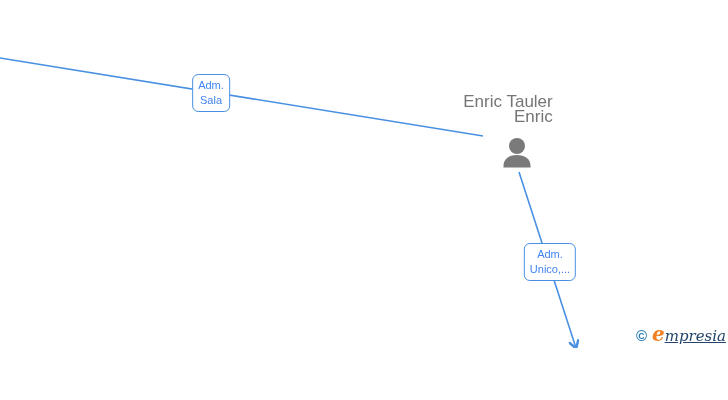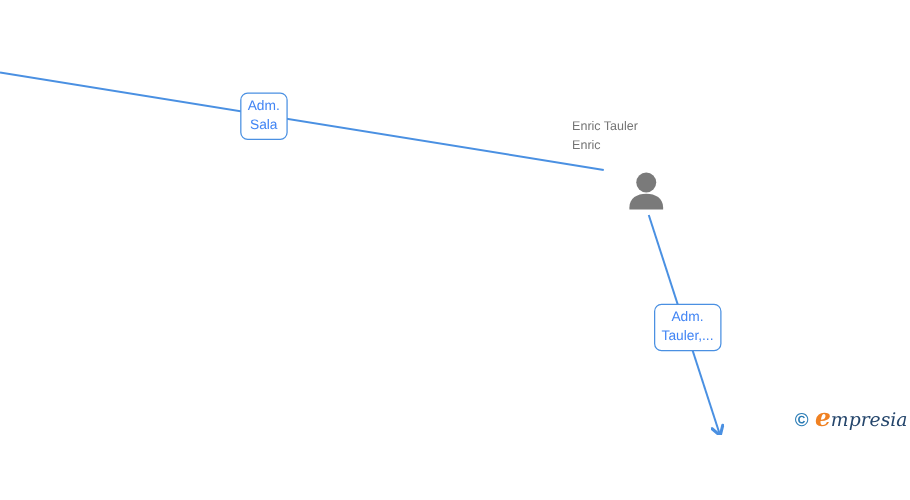--- a/index.html
+++ b/index.html
@@ -40,27 +40,27 @@
     font-size: 11px;
     line-height: 15px;
     text-align: center;
     padding: 3px 5px;
     white-space: nowrap;
     cursor: pointer;
   }
   .edge-label span { display: block; }
   #person-name {
     position: absolute;
-    left: 484px;
+    left: 508px;
     top: 94px;
     transform: translateX(-50%);
     color: var(--name_gray, #757575);
-    font-size: 10px;
+    font-size: 17px;
     line-height: 15px;
-    text-align: left;
+    text-align: right;
     white-space: nowrap;
   }
   #person-name span { display: block; }
   #logo {
     position: absolute;
     right: 2px;
     bottom: 2px;
     display: inline-flex;
     align-items: baseline;
     font-family: "DejaVu Serif", serif;
@@ -76,20 +76,21 @@
     margin-right: 5px;
   }
   #logo .brand-initial {
     color: var(--logo_orange, #f08122);
     font-size: 20px;
     font-weight: bold;
   }
   #logo .brand-rest {
     color: var(--logo_navy, #24456b);
     font-size: 15px;
+    text-decoration: underline;
   }
 </style>
 </head>
 <body>
 
 <div id="canvas">
 
   <svg id="edges-layer" width="728" height="400" viewBox="0 0 728 400" xmlns="http://www.w3.org/2000/svg">
     <defs>
       <marker id="arrow" viewBox="0 0 10 10" refX="7.5" refY="5" markerWidth="7" markerHeight="7" orient="auto">
@@ -118,21 +119,21 @@
     </g>
   </svg>
 
   <div class="edge-label" style="left: 211px; top: 93px;">
     <span>Adm.</span>
     <span>Sala</span>
   </div>
 
   <div class="edge-label" style="left: 550px; top: 262px;">
     <span>Adm.</span>
-    <span>Tauler,...</span>
+    <span>Unico,...</span>
   </div>
 
   <div id="person-name">
     <span>Enric Tauler</span>
     <span>Enric</span>
   </div>
 
   <div id="logo">
     <span class="copyright">©</span>
     <span class="brand-initial">e</span>

